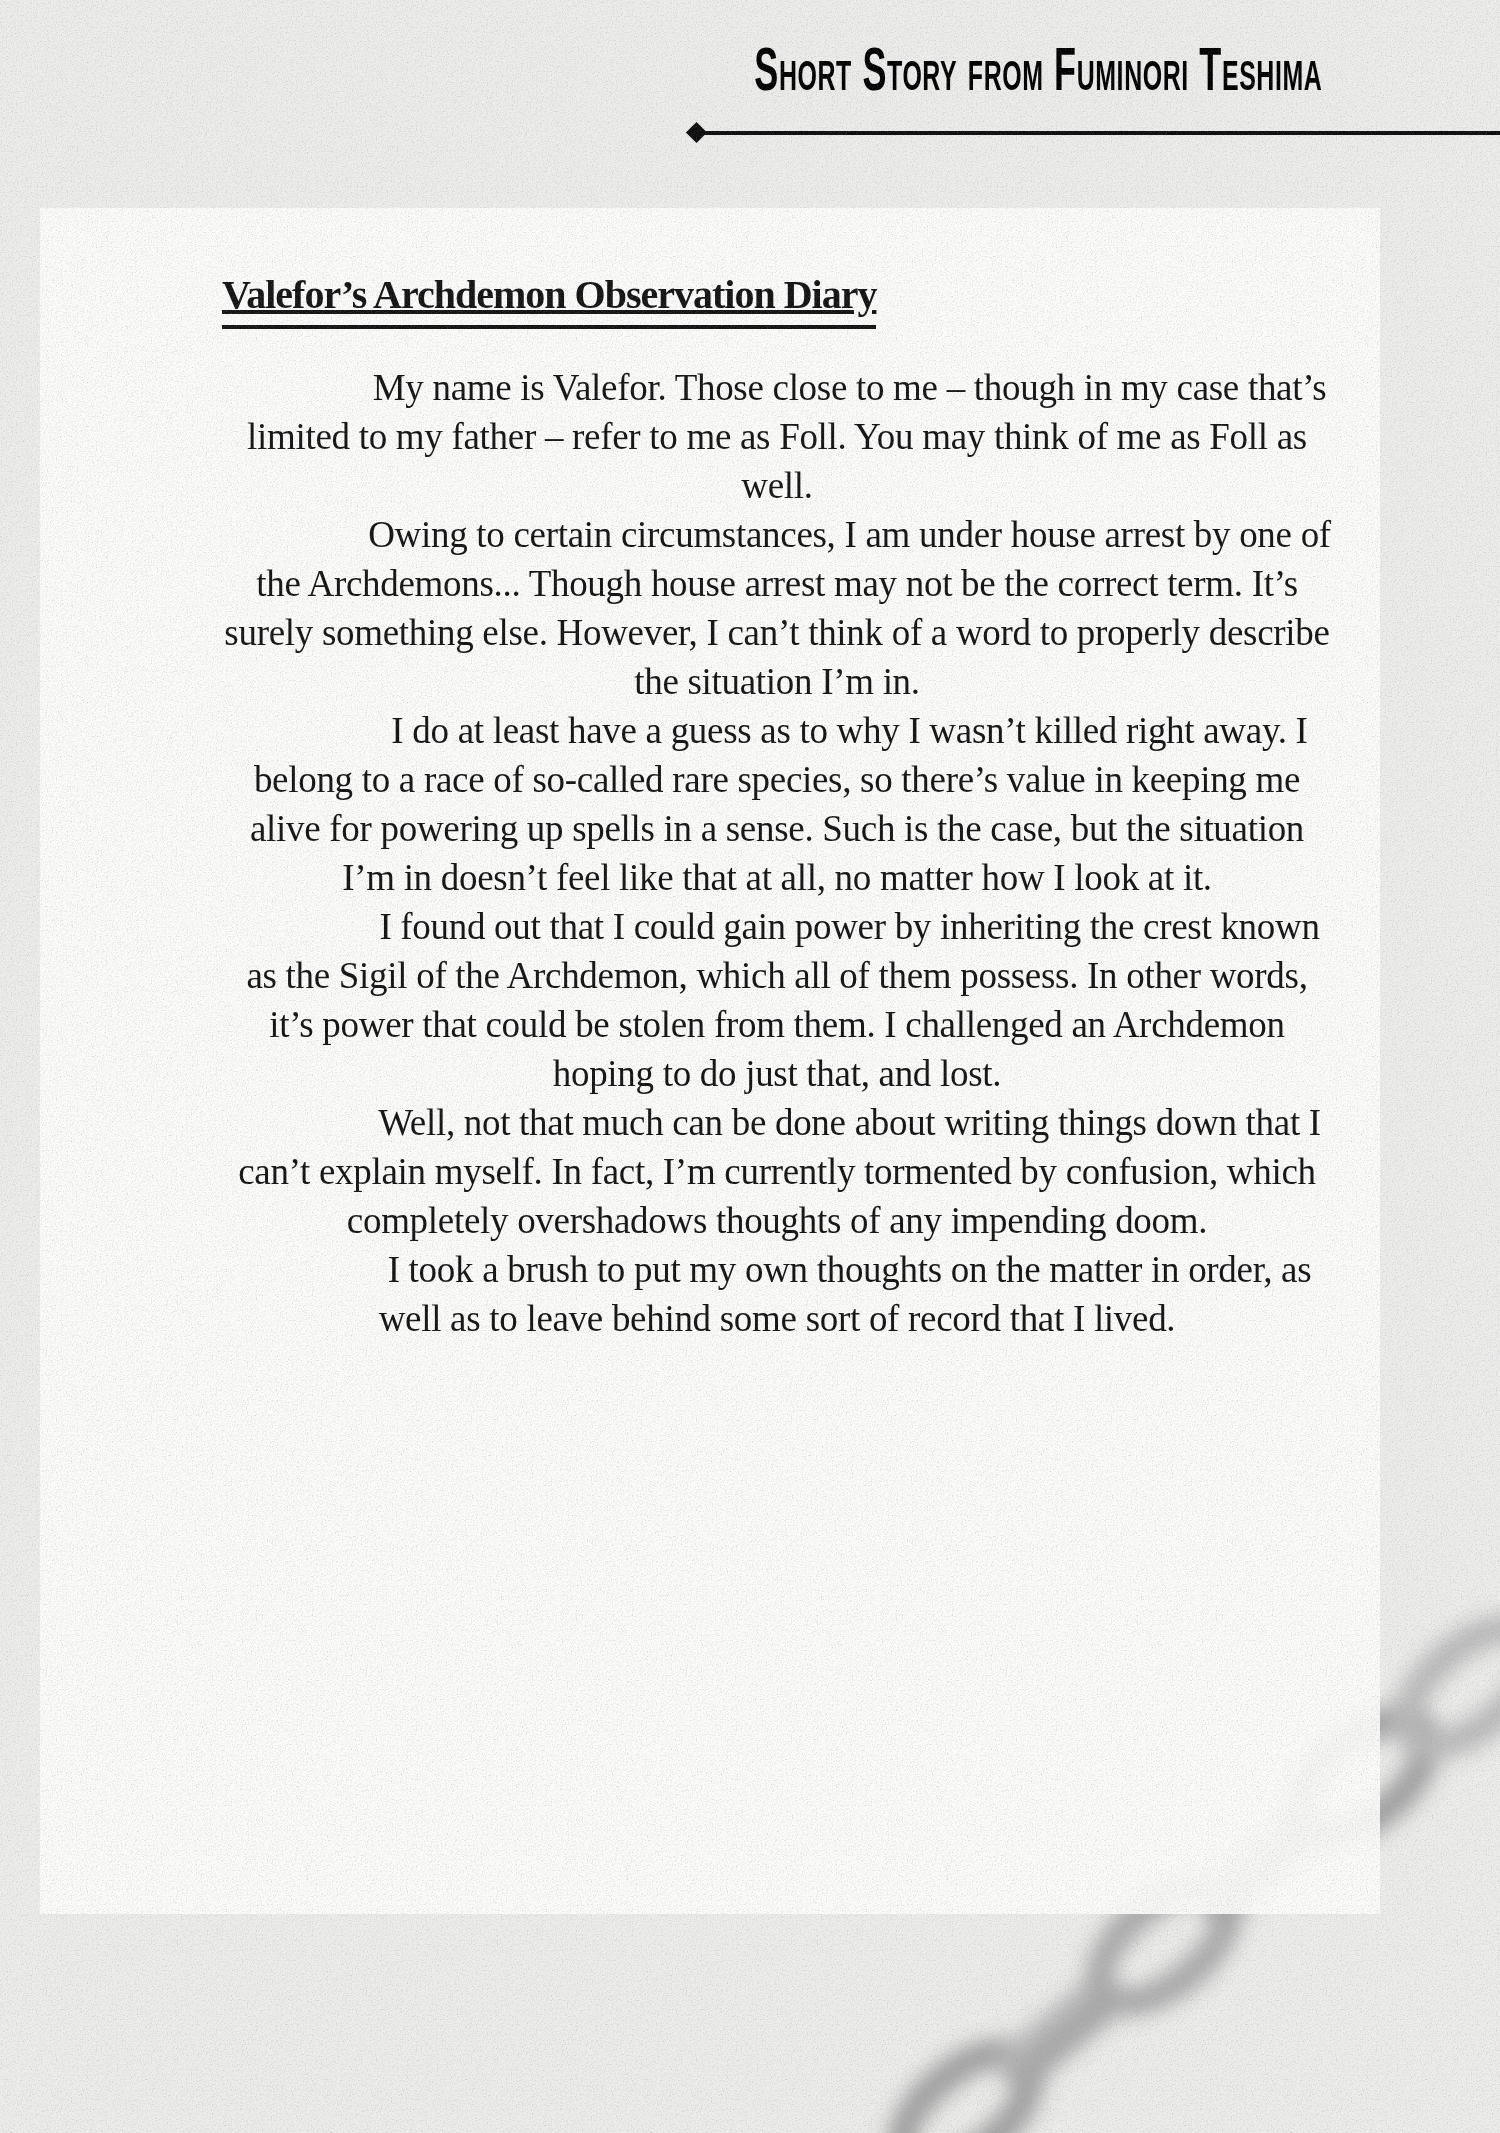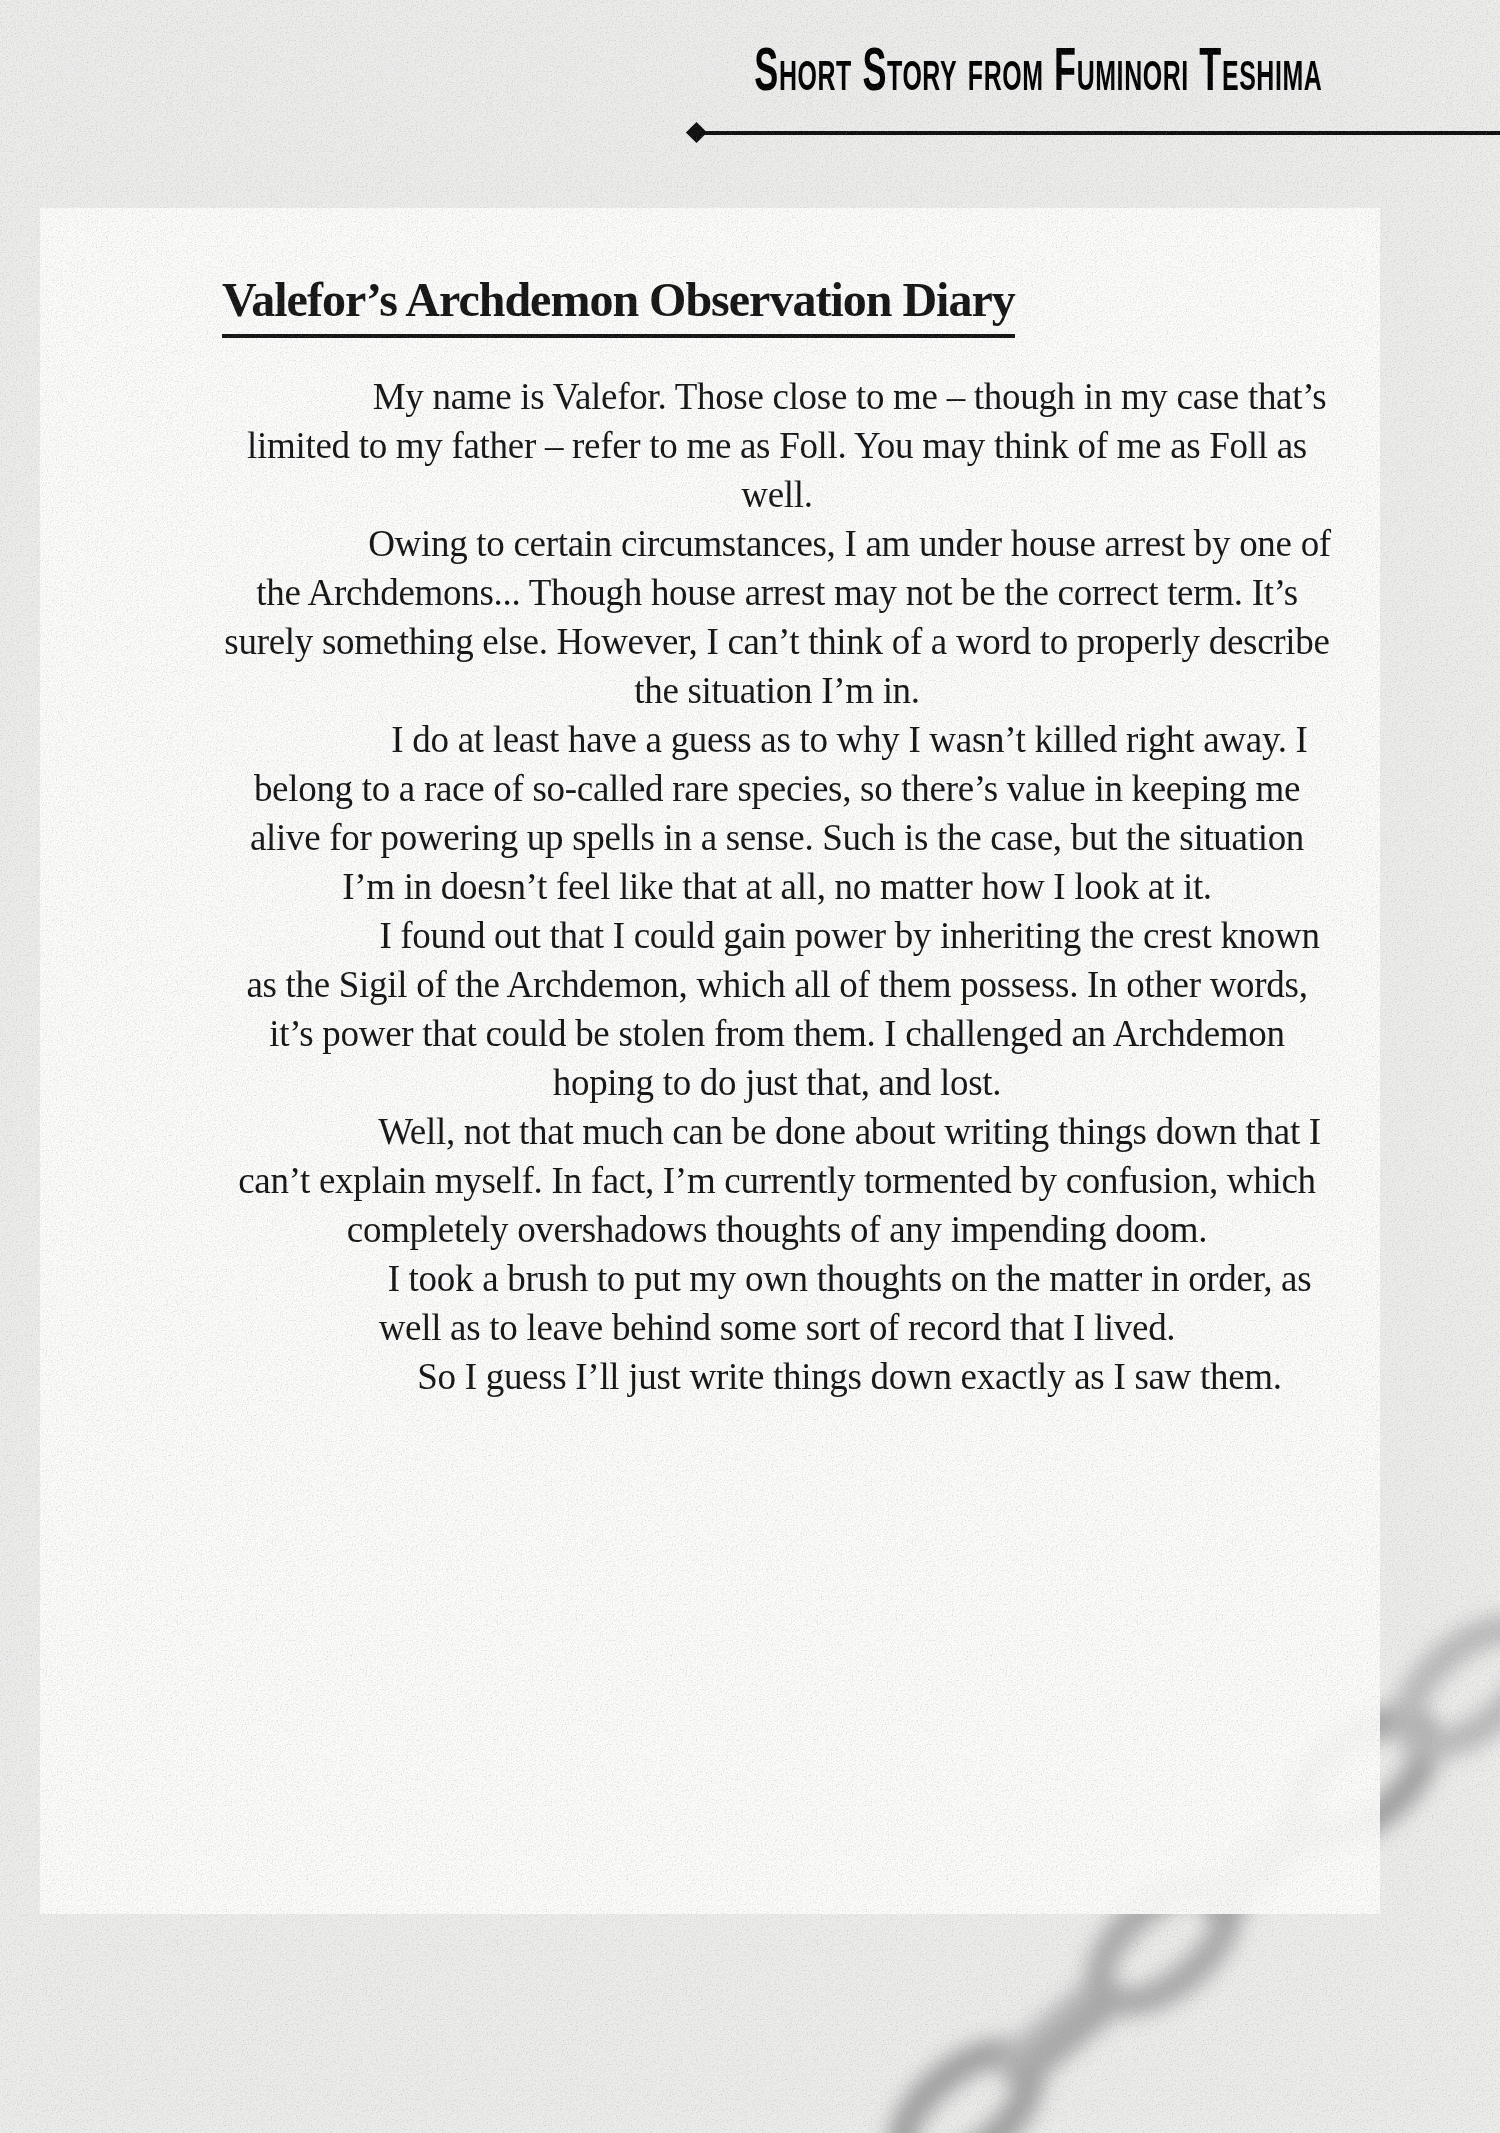--- a/index.html
+++ b/index.html
@@ -82,28 +82,29 @@
   .panel{
     position:absolute;
     left:40px; top:208px;
     width:1340px; height:1706px;
     background:rgba(252,252,251,0.93);
     z-index:2;
     padding:64px 48px 0 182px;
   }
   .story-title{
     display:inline-block;
-    font-size:48px;
+    font-size:40px;
     font-weight:bold;
     letter-spacing:-1px;
     color:var(--ink);
     border-bottom:4px solid var(--ink);
     padding-bottom:7px;
     margin-bottom:34px;
     line-height:1.15;
+    text-decoration:underline;
   }
   .story-body p{
     font-size:37px;
     line-height:49px;
     letter-spacing:-0.3px;
     color:var(--ink);
     text-indent:145px;
     text-align:center;
   }
 
@@ -135,21 +136,20 @@
 
 <div class="panel">
   <span class="story-title">Valefor’s Archdemon Observation Diary</span>
   <div class="story-body">
     <p>My name is Valefor. Those close to me – though in my case that’s limited to my father – refer to me as Foll. You may think of me as Foll as well.</p>
     <p>Owing to certain circumstances, I am under house arrest by one of the Archdemons... Though house arrest may not be the correct term. It’s surely something else. However, I can’t think of a word to properly describe the situation I’m in.</p>
     <p>I do at least have a guess as to why I wasn’t killed right away. I belong to a race of so-called rare species, so there’s value in keeping me alive for powering up spells in a sense. Such is the case, but the situation I’m in doesn’t feel like that at all, no matter how I look at it.</p>
     <p>I found out that I could gain power by inheriting the crest known as the Sigil of the Archdemon, which all of them possess. In other words, it’s power that could be stolen from them. I challenged an Archdemon hoping to do just that, and lost.</p>
     <p>Well, not that much can be done about writing things down that I can’t explain myself. In fact, I’m currently tormented by confusion, which completely overshadows thoughts of any impending doom.</p>
     <p>I took a brush to put my own thoughts on the matter in order, as well as to leave behind some sort of record that I lived.</p>
-    <p>So I guess I’ll just write things down exactly as I saw them.</p>
   </div>
 </div>
 
 <svg class="grain" width="1500" height="2133" xmlns="http://www.w3.org/2000/svg">
   <filter id="grain" x="0" y="0" width="100%" height="100%">
     <feTurbulence type="fractalNoise" baseFrequency="0.8" numOctaves="2" stitchTiles="stitch"></feTurbulence>
     <feColorMatrix type="matrix" values="0 0 0 0 0.25  0 0 0 0 0.25  0 0 0 0 0.27  0.8 0.8 0.8 0 -1.15"></feColorMatrix>
   </filter>
   <rect width="1500" height="2133" filter="url(#grain)"></rect>
 </svg>

